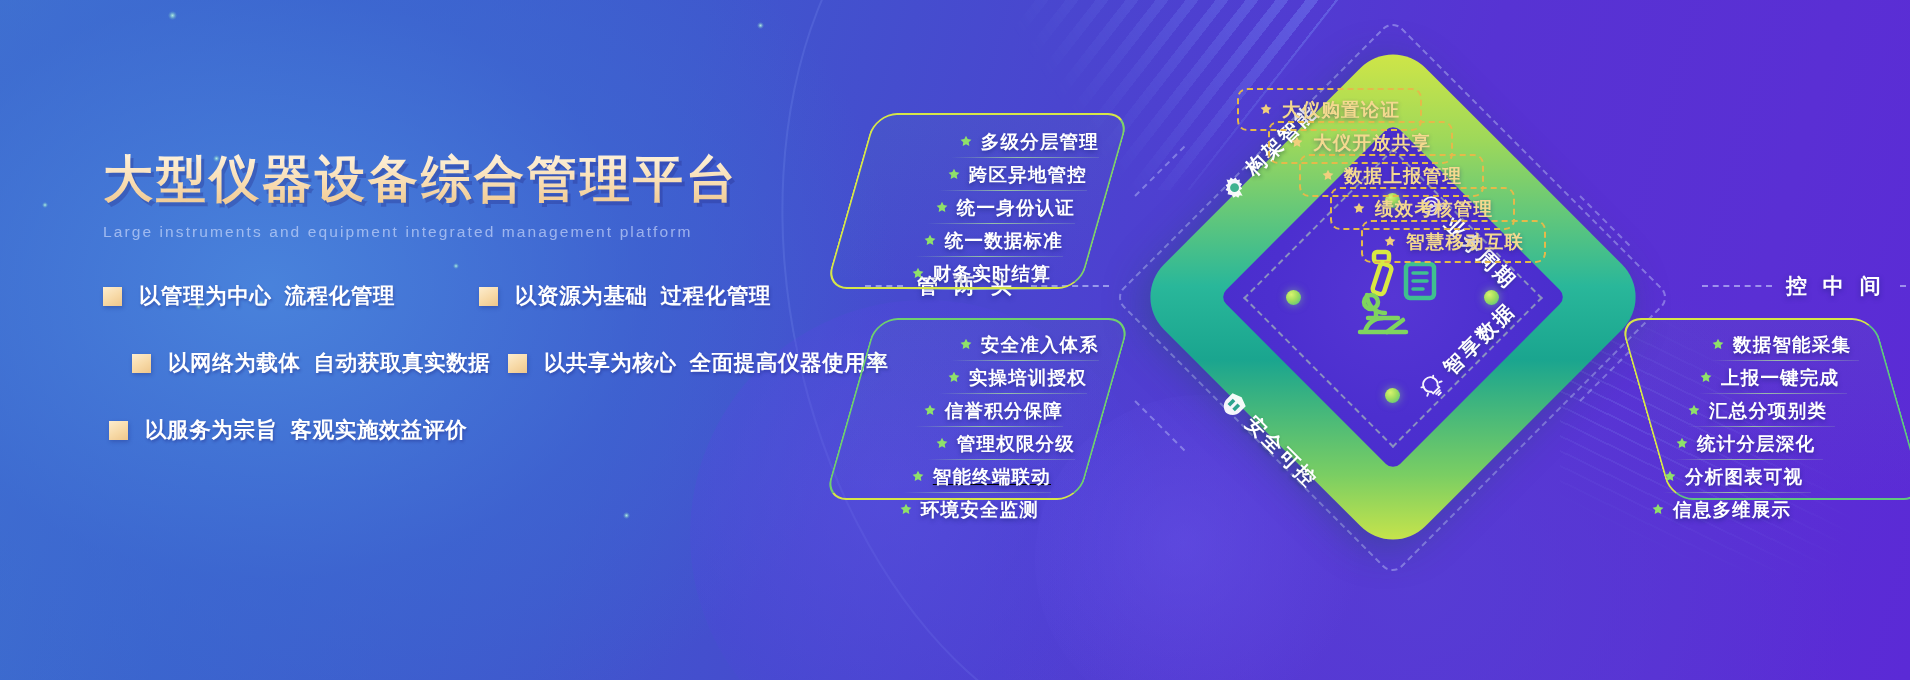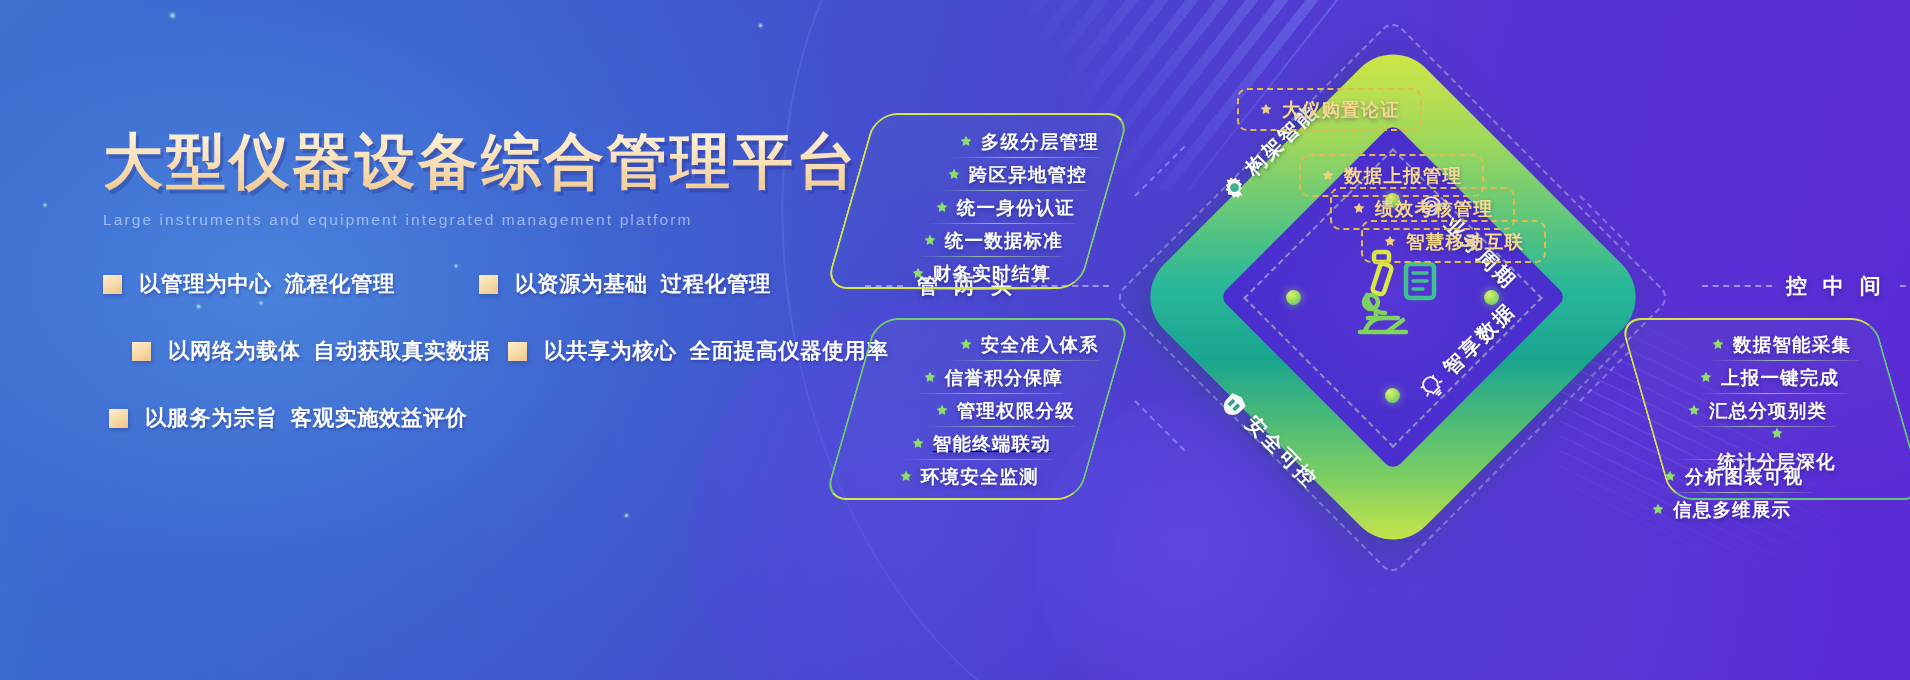--- a/index.html
+++ b/index.html
@@ -62,27 +62,28 @@
     -webkit-mask-image: radial-gradient(ellipse at 20% 50%, #000 0%, transparent 72%);
             mask-image: radial-gradient(ellipse at 20% 50%, #000 0%, transparent 72%);
     pointer-events: none;
   }
   .spark { position: absolute; border-radius: 50%; pointer-events: none;
     background: radial-gradient(circle, rgba(190,255,225,0.85) 0%, rgba(150,235,200,0.25) 45%, rgba(150,235,200,0) 72%); }
 
   
   .left-block { position: absolute; left: 103px; top: 128px; width: 800px; }
   .title {
-    font-size: 60px; font-weight: 700; letter-spacing: 3px; line-height: 1.12;
+    font-size: 50px; font-weight: 700; letter-spacing: 3px; line-height: 1.12;
     color: #f7dcb3;
     background: linear-gradient(180deg, #fdf0d8 8%, #f8ddb3 55%, #efc890 100%);
     -webkit-background-clip: text; background-clip: text;
     -webkit-text-fill-color: transparent;
     filter: drop-shadow(3px 4px 0 rgba(40,50,140,0.35));
     white-space: nowrap;
+    margin-top: 23px;
   }
   .subtitle {
     margin-top: 16px; font-size: 15.5px; letter-spacing: 2.1px;
     color: rgba(214,226,255,0.62); font-weight: 400; white-space: nowrap;
   }
   .features { margin-top: 40px; }
   .feat-row { display: flex; margin-bottom: 17px; }
   .feat-cell { display: flex; align-items: center; }
   .feat-cell.col1 { width: 376px; }
   .bullet {
@@ -414,20 +415,29 @@
       <div class="panel-list" style="padding:10px 0;">
         <div class="p-item" style="padding-right:6px;">
           <span class="p-star">
               <svg viewBox="0 0 16 16">
                 <path fill="#8fe06a" d="M8 0.8l1.9 3.9 4.3.6-3.1 3 .7 4.3L8 10.6l-3.8 2 .7-4.3-3.1-3 4.3-.6z"></path>
               </svg>
             </span>
           <span class="p-text">安全准入体系</span>
           <span class="p-rule" style="right:6px;width:148px;"></span>
         </div>
+        <div class="p-item" style="padding-right:18px;">
+          <span class="p-star">
+              <svg viewBox="0 0 16 16">
+                <path fill="#8fe06a" d="M8 0.8l1.9 3.9 4.3.6-3.1 3 .7 4.3L8 10.6l-3.8 2 .7-4.3-3.1-3 4.3-.6z"></path>
+              </svg>
+            </span>
+          <span class="p-text">实操培训授权</span>
+          <span class="p-rule" style="right:18px;width:148px;"></span>
+        </div>
         <div class="p-item" style="padding-right:42px;">
           <span class="p-star">
               <svg viewBox="0 0 16 16">
                 <path fill="#8fe06a" d="M8 0.8l1.9 3.9 4.3.6-3.1 3 .7 4.3L8 10.6l-3.8 2 .7-4.3-3.1-3 4.3-.6z"></path>
               </svg>
             </span>
           <span class="p-text">信誉积分保障</span>
           <span class="p-rule" style="right:42px;width:148px;"></span>
         </div>
         <div class="p-item" style="padding-right:30px;">
@@ -460,20 +470,28 @@
     </div>
 
     <div class="pill" style="left:197px;top:88px;">
       <span class="p-star">
           <svg viewBox="0 0 16 16">
             <path d="M8 0.8l1.9 3.9 4.3.6-3.1 3 .7 4.3L8 10.6l-3.8 2 .7-4.3-3.1-3 4.3-.6z"></path>
           </svg>
         </span>
       <span class="pill-text">大仪购置论证</span>
     </div>
+    <div class="pill" style="left:228px;top:121px;">
+      <span class="p-star">
+          <svg viewBox="0 0 16 16">
+            <path d="M8 0.8l1.9 3.9 4.3.6-3.1 3 .7 4.3L8 10.6l-3.8 2 .7-4.3-3.1-3 4.3-.6z"></path>
+          </svg>
+        </span>
+      <span class="pill-text">大仪开放共享</span>
+    </div>
     <div class="pill" style="left:259px;top:154px;">
       <span class="p-star">
           <svg viewBox="0 0 16 16">
             <path d="M8 0.8l1.9 3.9 4.3.6-3.1 3 .7 4.3L8 10.6l-3.8 2 .7-4.3-3.1-3 4.3-.6z"></path>
           </svg>
         </span>
       <span class="pill-text">数据上报管理</span>
     </div>
     <div class="pill" style="left:290px;top:187px;">
       <span class="p-star">
@@ -515,21 +533,21 @@
         </div>
         <div class="p-item" style="padding-left:42px;">
           <span class="p-star">
               <svg viewBox="0 0 16 16">
                 <path fill="#8fe06a" d="M8 0.8l1.9 3.9 4.3.6-3.1 3 .7 4.3L8 10.6l-3.8 2 .7-4.3-3.1-3 4.3-.6z"></path>
               </svg>
             </span>
           <span class="p-text">汇总分项别类</span>
           <span class="p-rule" style="left:42px;width:148px;"></span>
         </div>
-        <div class="p-item" style="padding-left:30px;flex-direction:column;">
+        <div class="p-item" style="padding-left:30px;">
           <span class="p-star">
               <svg viewBox="0 0 16 16">
                 <path fill="#8fe06a" d="M8 0.8l1.9 3.9 4.3.6-3.1 3 .7 4.3L8 10.6l-3.8 2 .7-4.3-3.1-3 4.3-.6z"></path>
               </svg>
             </span>
           <span class="p-text">统计分层深化</span>
           <span class="p-rule" style="left:30px;width:148px;"></span>
         </div>
         <div class="p-item" style="padding-left:18px;">
           <span class="p-star">

